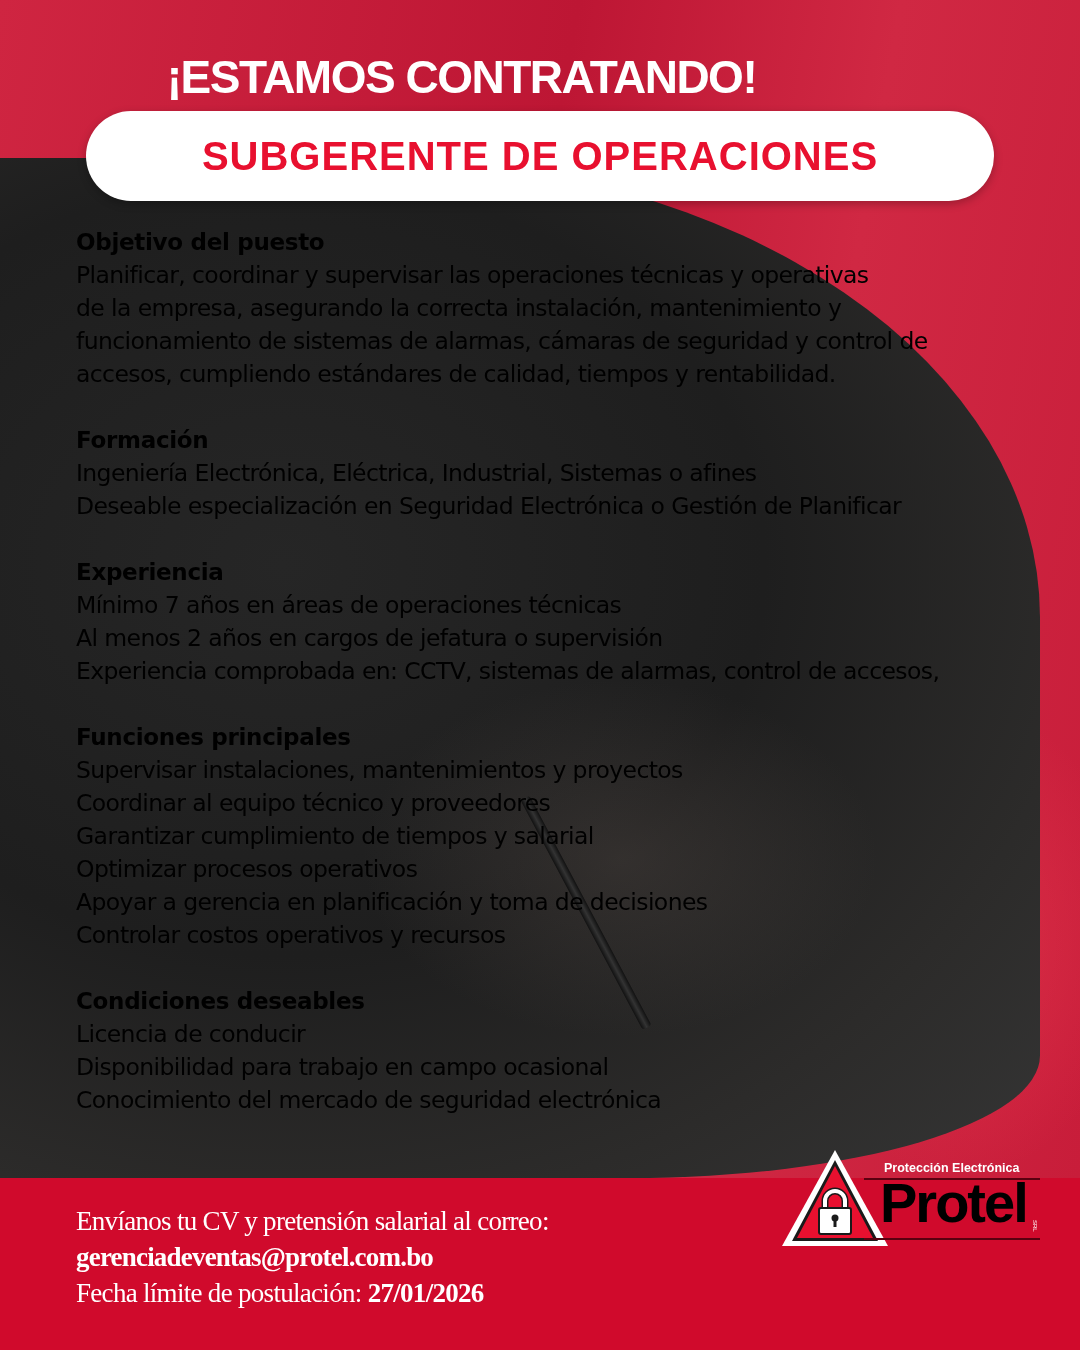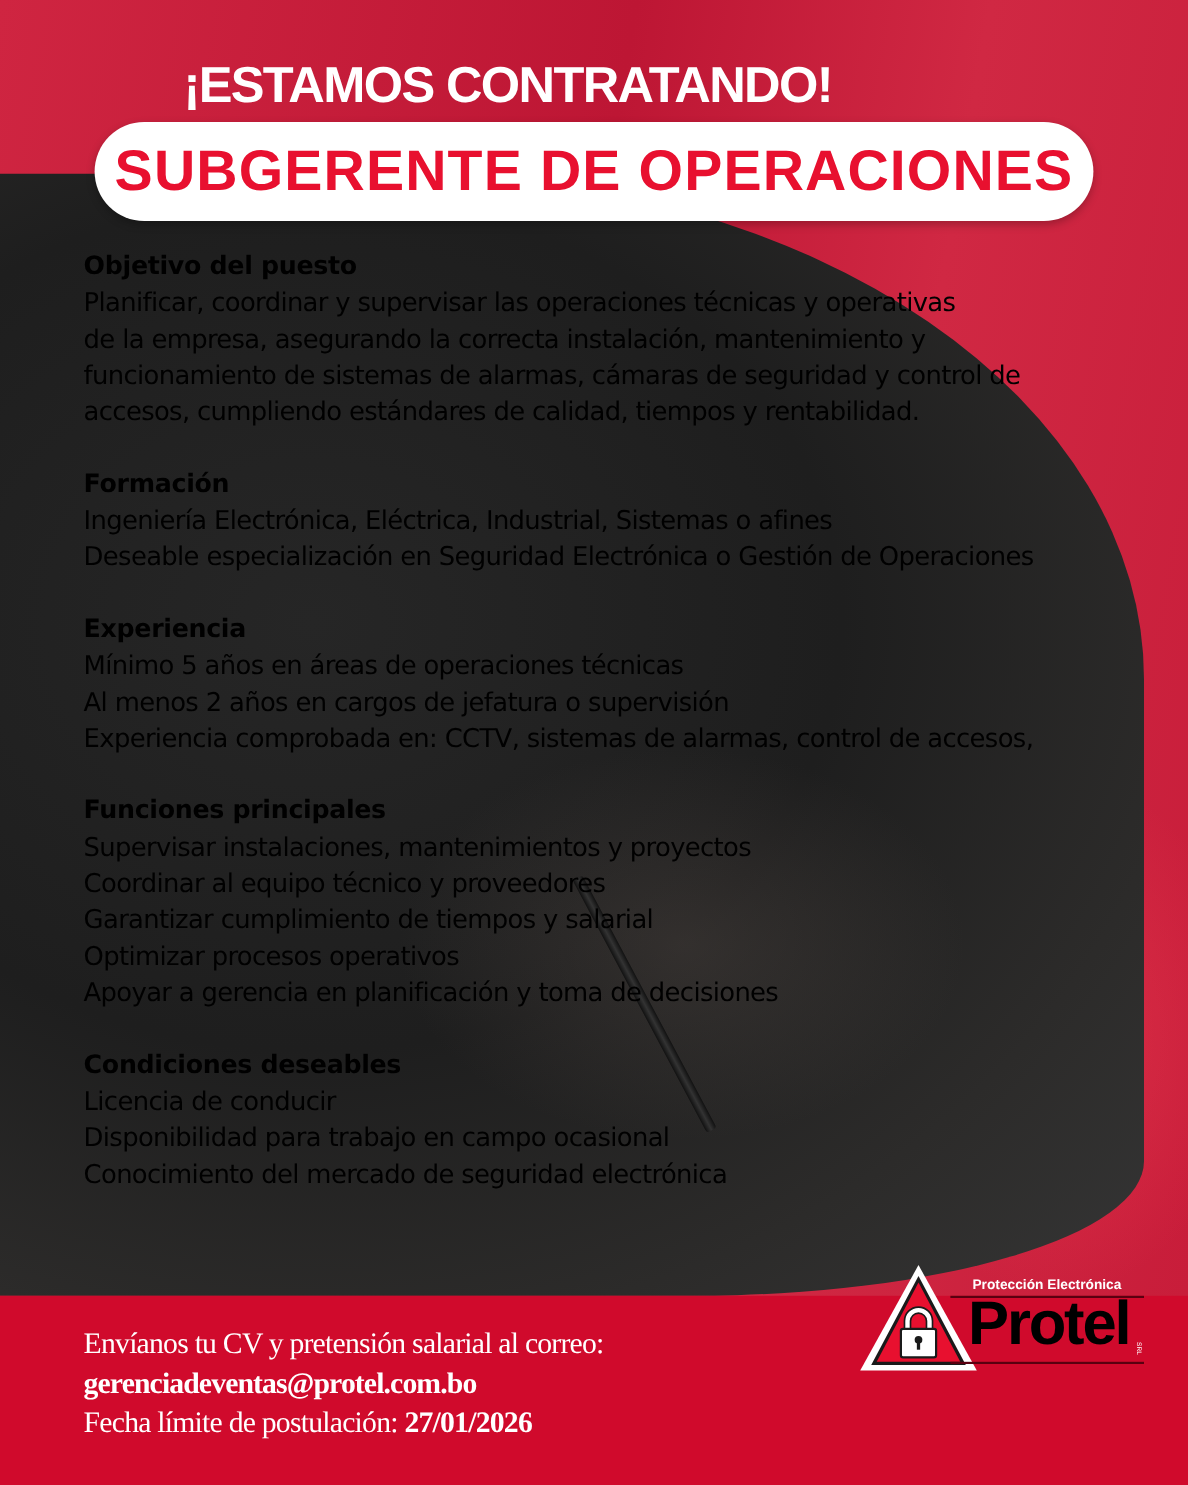--- a/index.html
+++ b/index.html
@@ -37,21 +37,21 @@
     font-size: 46px; letter-spacing: -1.5px;
   }
   .pill {
     position: absolute; left: 86px; top: 111px; width: 908px; height: 90px;
     background: #ffffff; border-radius: 45px;
     box-shadow: 0 3px 8px rgba(0,0,0,0.25);
     display: flex; align-items: center; justify-content: center;
   }
   .pill span {
     color: #e8102f; font-family: "Liberation Sans", sans-serif; font-weight: bold;
-    font-size: 52px; letter-spacing: 1px;
+    font-size: 40px; letter-spacing: 1px;
   }
   .content {
     position: absolute; left: 76px; top: 226px; width: 950px; color: #000000;
     font-family: "DejaVu Sans", sans-serif;
   }
   .section { margin-bottom: 33px; }
   .section h3 {
     margin: 0; font-size: 23px; font-weight: bold; line-height: 33px;
     font-family: "DejaVu Sans", sans-serif; letter-spacing: -0.3px;
   }
@@ -107,35 +107,36 @@
   <div class="section">
     <h3>Objetivo del puesto</h3>
     <p>Planificar, coordinar y supervisar las operaciones técnicas y operativas</p>
     <p>de la empresa, asegurando la correcta instalación, mantenimiento y</p>
     <p>funcionamiento de sistemas de alarmas, cámaras de seguridad y control de</p>
     <p>accesos, cumpliendo estándares de calidad, tiempos y rentabilidad.</p>
   </div>
   <div class="section">
     <h3>Formación</h3>
     <p>Ingeniería Electrónica, Eléctrica, Industrial, Sistemas o afines</p>
-    <p>Deseable especialización en Seguridad Electrónica o Gestión de Operaciones</p>
+    <p>Deseable especialización en Seguridad Electrónica o Gestión de Planificar</p>
   </div>
   <div class="section">
     <h3>Experiencia</h3>
-    <p>Mínimo 5 años en áreas de operaciones técnicas</p>
+    <p>Mínimo 7 años en áreas de operaciones técnicas</p>
     <p>Al menos 2 años en cargos de jefatura o supervisión</p>
     <p>Experiencia comprobada en: CCTV, sistemas de alarmas, control de accesos,</p>
   </div>
   <div class="section">
     <h3>Funciones principales</h3>
     <p>Supervisar instalaciones, mantenimientos y proyectos</p>
     <p>Coordinar al equipo técnico y proveedores</p>
     <p>Garantizar cumplimiento de tiempos y salarial</p>
     <p>Optimizar procesos operativos</p>
     <p>Apoyar a gerencia en planificación y toma de decisiones</p>
+    <p>Controlar costos operativos y recursos</p>
   </div>
   <div class="section">
     <h3>Condiciones deseables</h3>
     <p>Licencia de conducir</p>
     <p>Disponibilidad para trabajo en campo ocasional</p>
     <p>Conocimiento del mercado de seguridad electrónica</p>
   </div>
 </div>
 
 <div class="footer"></div>

